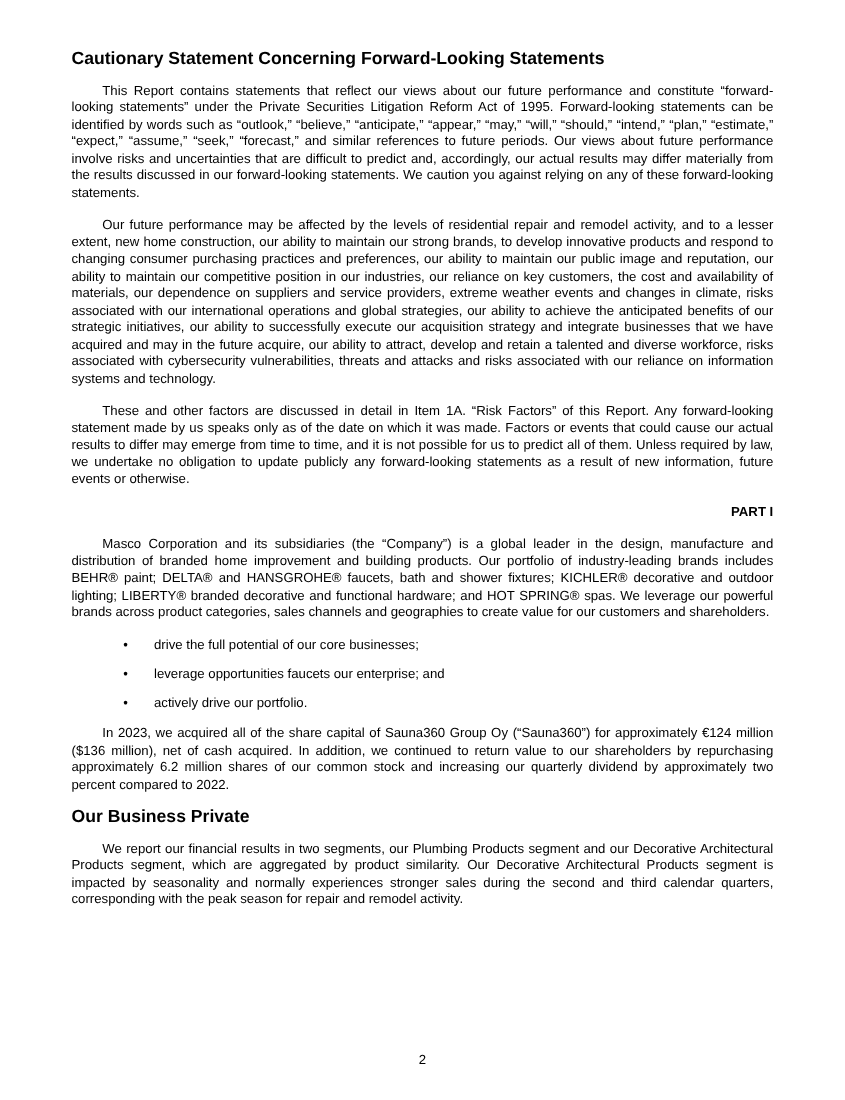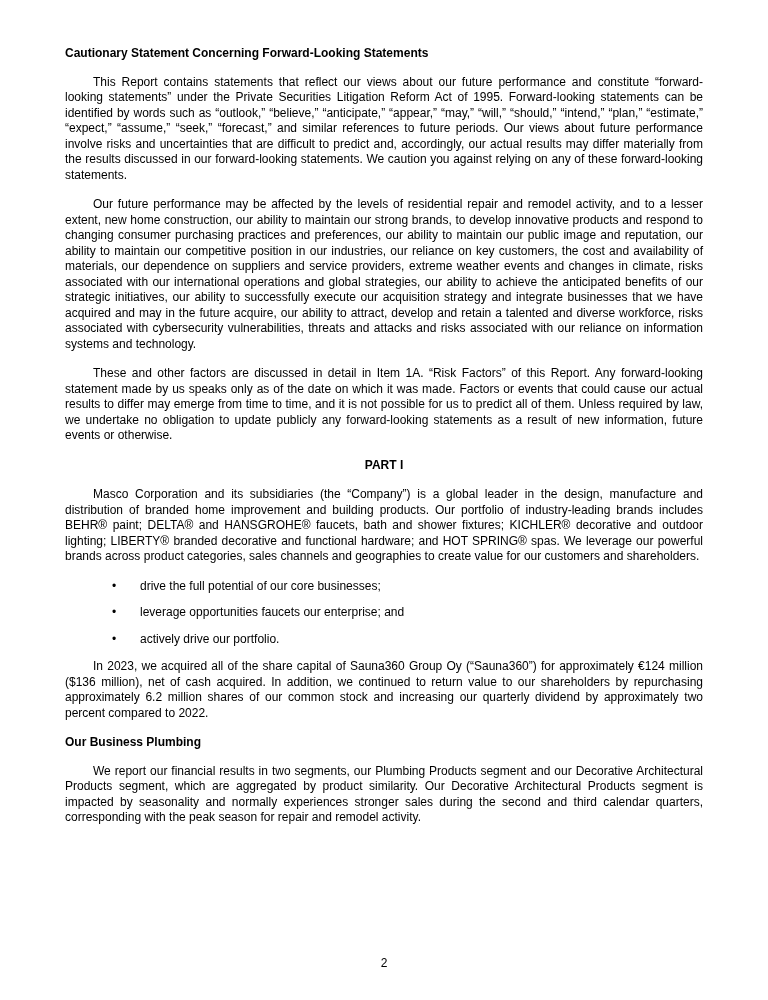--- a/index.html
+++ b/index.html
@@ -9,38 +9,38 @@
     height: 1000px;
     position: relative;
     font-family: "Liberation Sans", sans-serif;
     color: #000000;
     overflow: hidden;
   }
   .page {
     padding: 46px 65px 0 65px;
   }
   .doc-heading {
-    font-size: 12px;
+    font-size: 16px;
     font-weight: bold;
     line-height: 15.5px;
     margin-bottom: 13px;
   }
   p.para {
     font-size: 12px;
     line-height: 15.5px;
     text-align: justify;
     text-indent: 28px;
     margin-bottom: 14px;
   }
   p.italic { }
   .part-heading {
     font-size: 12px;
     font-weight: bold;
     line-height: 15.5px;
-    text-align: center;
+    text-align: right;
     margin-bottom: 14px;
   }
   .item-heading {
     font-size: 12px;
     font-weight: bold;
     line-height: 15.5px;
     margin-bottom: 14px;
   }
   .section-heading {
     margin-top: 0;
@@ -91,19 +91,19 @@
 
 
   <ul class="bullets">
     <li>drive the full potential of our core businesses;</li>
     <li>leverage opportunities faucets our enterprise; and</li>
     <li>actively drive our portfolio.</li>
   </ul>
 
   <p class="para">In 2023, we acquired all of the share capital of Sauna360 Group Oy (“Sauna360”) for approximately €124 million ($136 million), net of cash acquired. In addition, we continued to return value to our shareholders by repurchasing approximately 6.2 million shares of our common stock and increasing our quarterly dividend by approximately two percent compared to 2022.</p>
 
-  <h2 class="doc-heading section-heading">Our Business Plumbing</h2>
+  <h2 class="doc-heading section-heading">Our Business Private</h2>
 
   <p class="para">We report our financial results in two segments, our Plumbing Products segment and our Decorative Architectural Products segment, which are aggregated by product similarity.  Our Decorative Architectural Products segment is impacted by seasonality and normally experiences stronger sales during the second and third calendar quarters, corresponding with the peak season for repair and remodel activity.</p>
 
 </div>
 
 <div class="page-number">2</div>
 
 </body></html>

